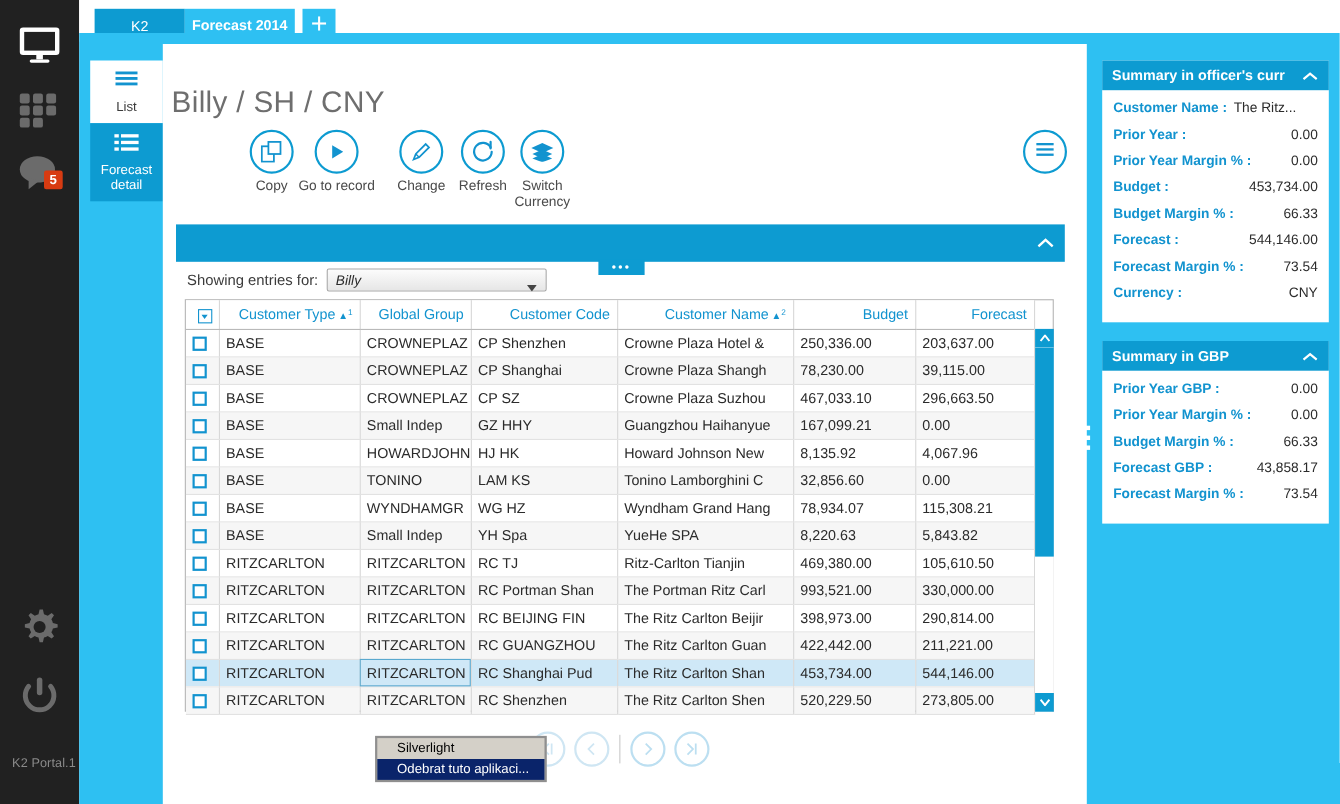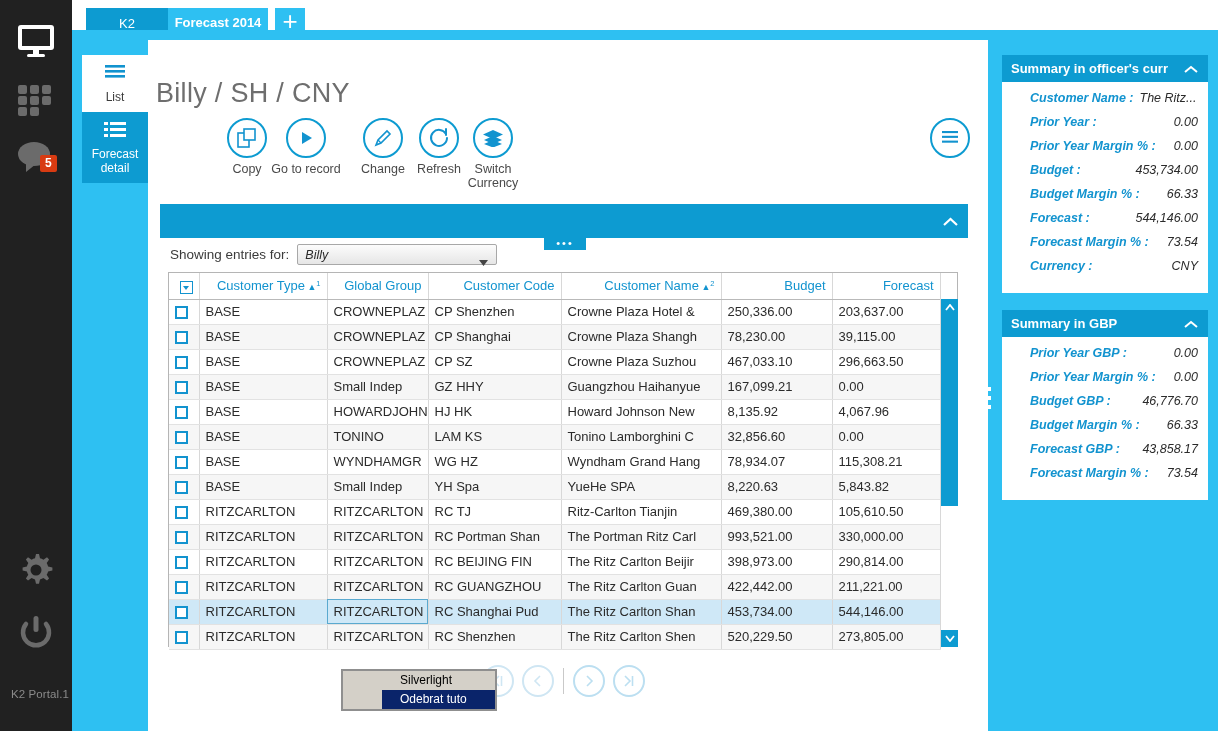--- a/index.html
+++ b/index.html
@@ -181,34 +181,34 @@
     color: #cfe6f3; font-size: 13px; cursor: pointer;
   }
   .pbtn.enabled { border-color: #bcdff1; color: #bcdff1; }
   .psep { width: 1px; height: 26px; background: #c9c9c9; margin: 0 9px 0 1px; }
 
   
   .ctxmenu {
     position: absolute; left: 341px; top: 669px; width: 156px;
     border: 2px solid #8f8f8f; background: #d4d0c8; z-index: 50;
   }
-  .ctxmenu .mi { height: 19px; font-size: 12px; color: #000; padding-left: 18px; line-height: 19px; margin-left: 39px; }
+  .ctxmenu .mi { height: 19px; font-size: 12px; color: #000; padding-left: 18px; line-height: 19px; }
   .ctxmenu .mi.sel { background: #0a246a; color: #ffffff; }
 
   
   .splitgrip { position: absolute; left: 984px; top: 382px; width: 10px; height: 40px; }
   .splitgrip i { display:block; width:4px; height:4px; background:#ffffff; margin: 5px auto; }
 
   .spanel { position: absolute; left: 1002px; width: 206px; background: #ffffff; }
   .spanel .shdr {
     height: 27px; background: #0d9bd1; color: #ffffff; font-weight: bold; font-size: 13px;
     display: flex; align-items: center; padding-left: 9px; position: relative;
   }
   .spanel .shdr .chev { position: absolute; right: 10px; top: 6px; font-size: 14px; }
-  .spanel .sbody { padding: 9px 10px 10px 28px; font-style: italic; }
+  .spanel .sbody { padding: 9px 10px 10px 10px; }
   .srow { display: flex; align-items: baseline; height: 24px; font-size: 12.5px; }
   .srow .k { color: #1293cf; font-weight: bold; white-space: nowrap; }
   .srow .v { margin-left: auto; color: #2b2b2b; font-weight: normal; }
   .srow .v.left { margin-left: 6px; }
   .panel1 { top: 55px; }
   .panel2 { top: 310px; }
 </style>
 </head>
 <body>
 
@@ -658,24 +658,20 @@
     <div class="sbody" id="gbp-body">
         <div class="srow">
           <span class="k">Prior Year GBP :</span>
           <span class="v">0.00</span>
         </div>
         <div class="srow">
           <span class="k">Prior Year Margin % :</span>
           <span class="v">0.00</span>
         </div>
         <div class="srow">
-          <span class="k">Budget GBP :</span>
-          <span class="v">46,776.70</span>
-        </div>
-        <div class="srow">
           <span class="k">Budget Margin % :</span>
           <span class="v">66.33</span>
         </div>
         <div class="srow">
           <span class="k">Forecast GBP :</span>
           <span class="v">43,858.17</span>
         </div>
         <div class="srow">
           <span class="k">Forecast Margin % :</span>
           <span class="v">73.54</span>

